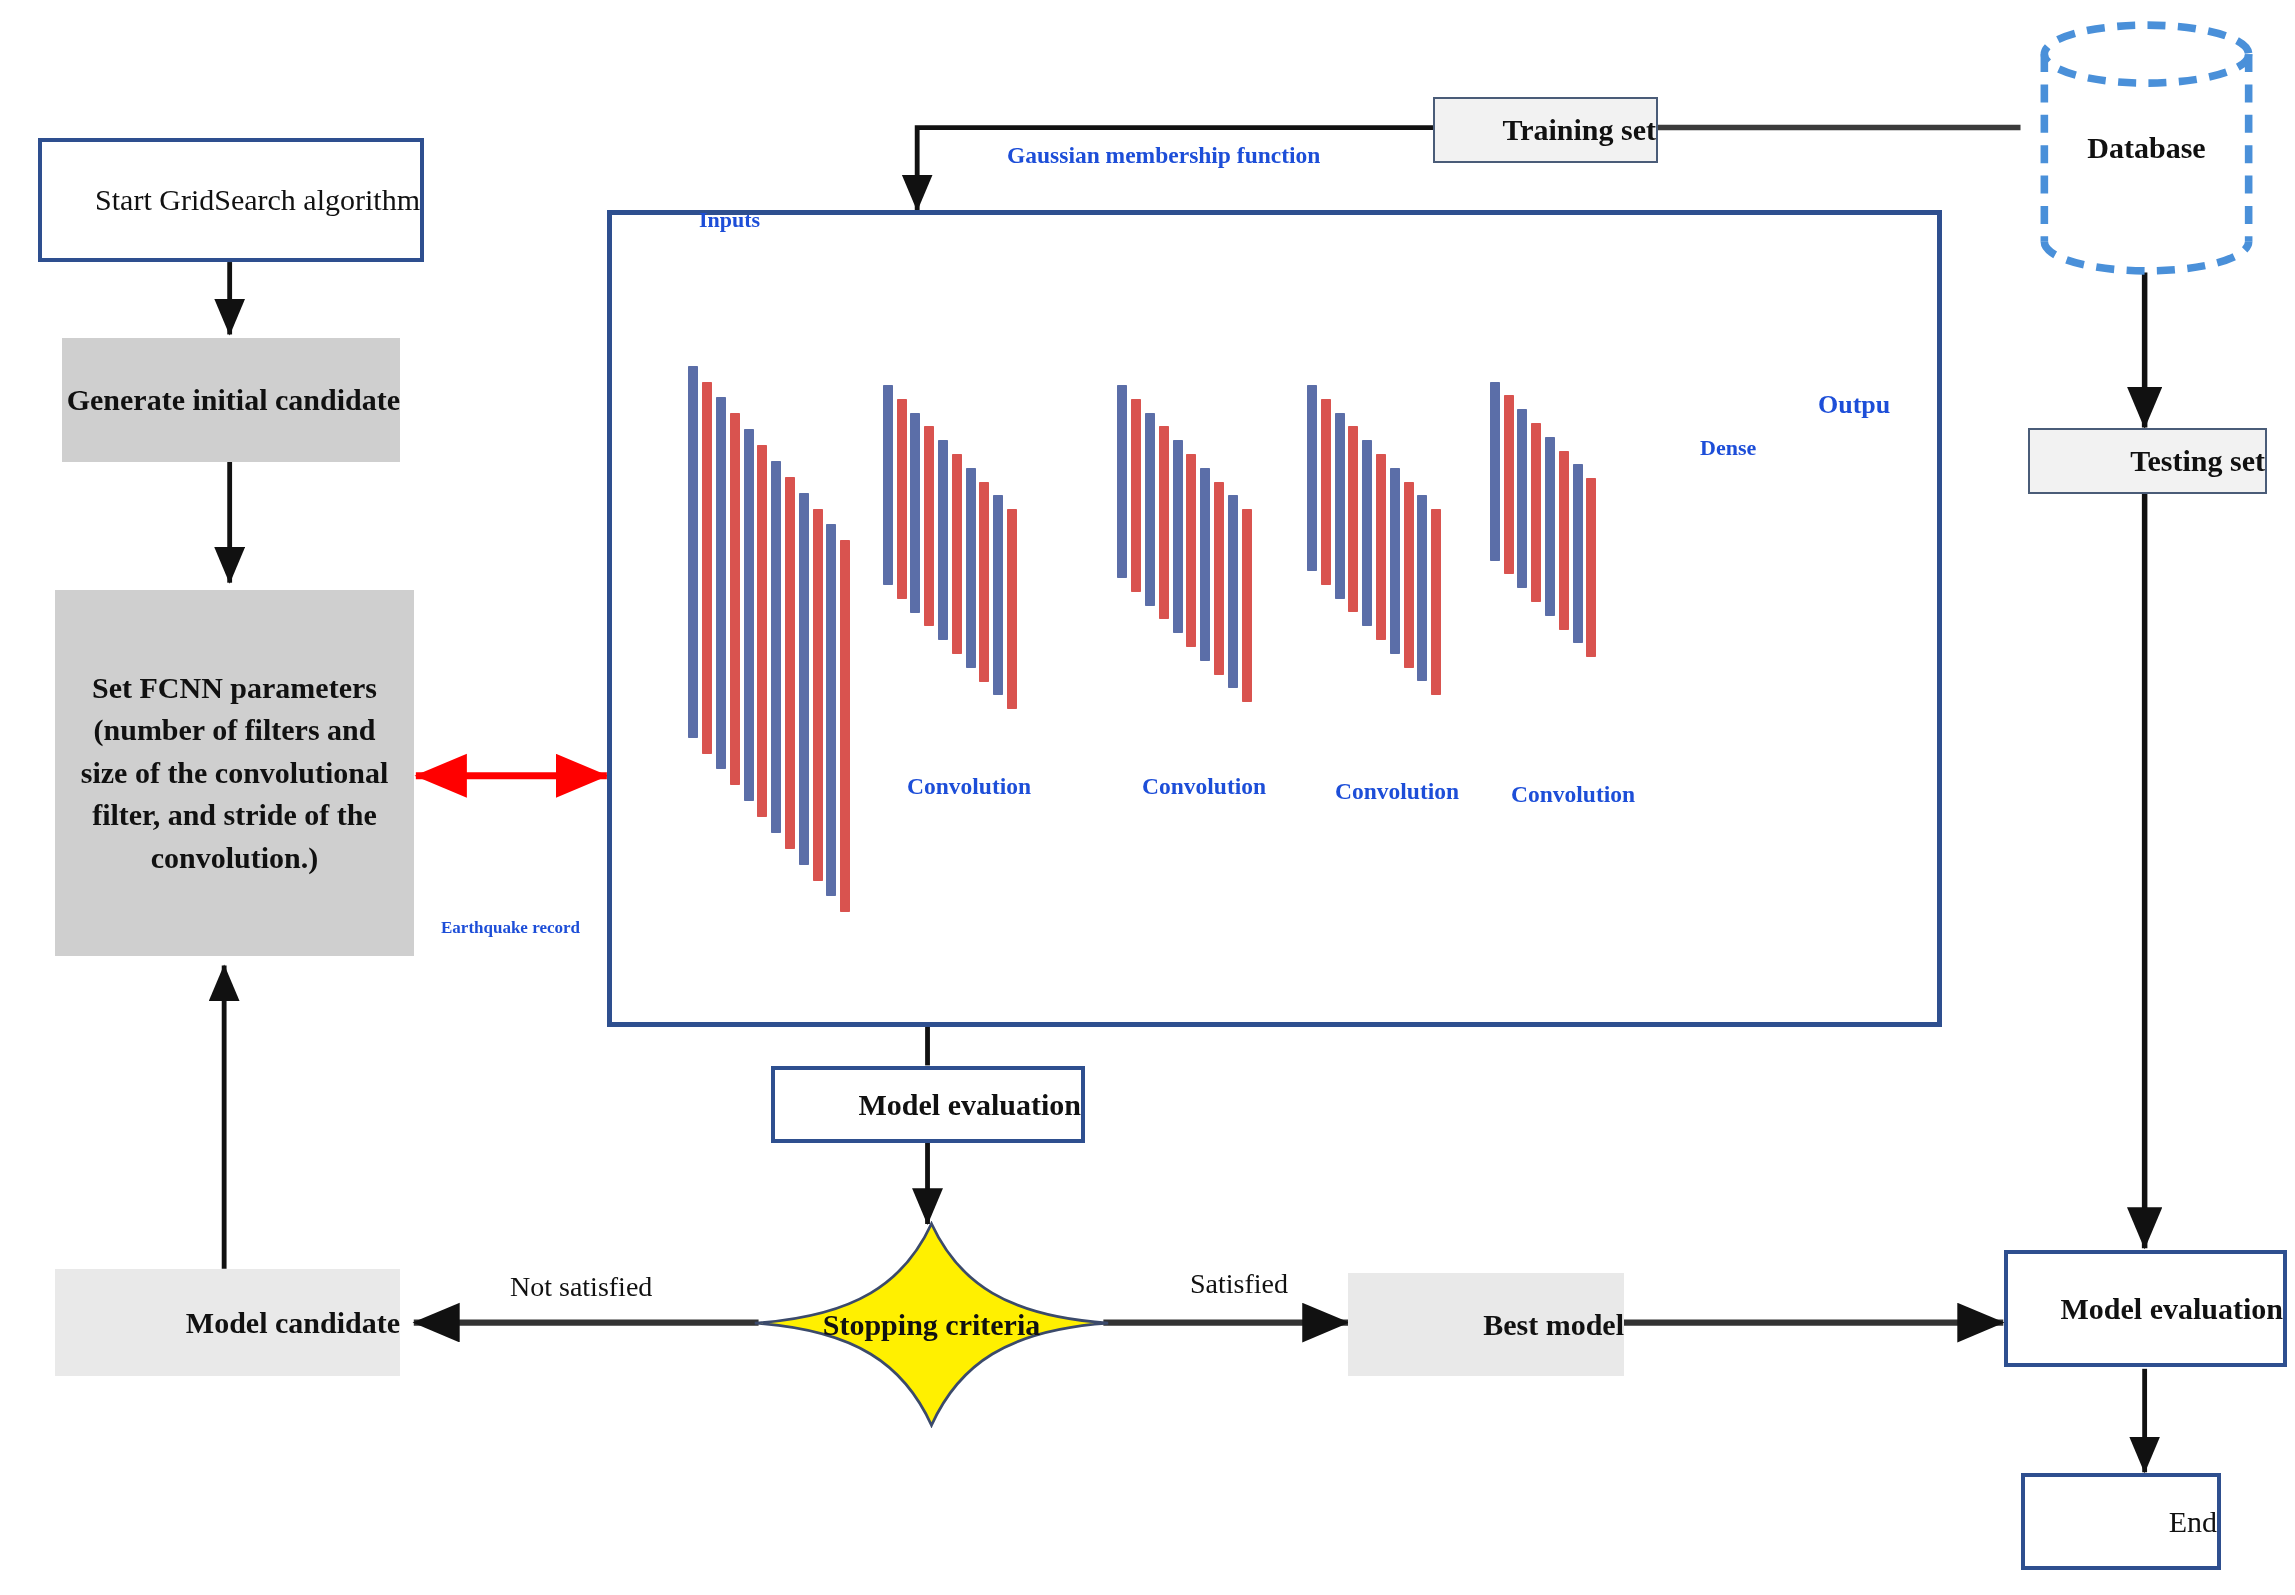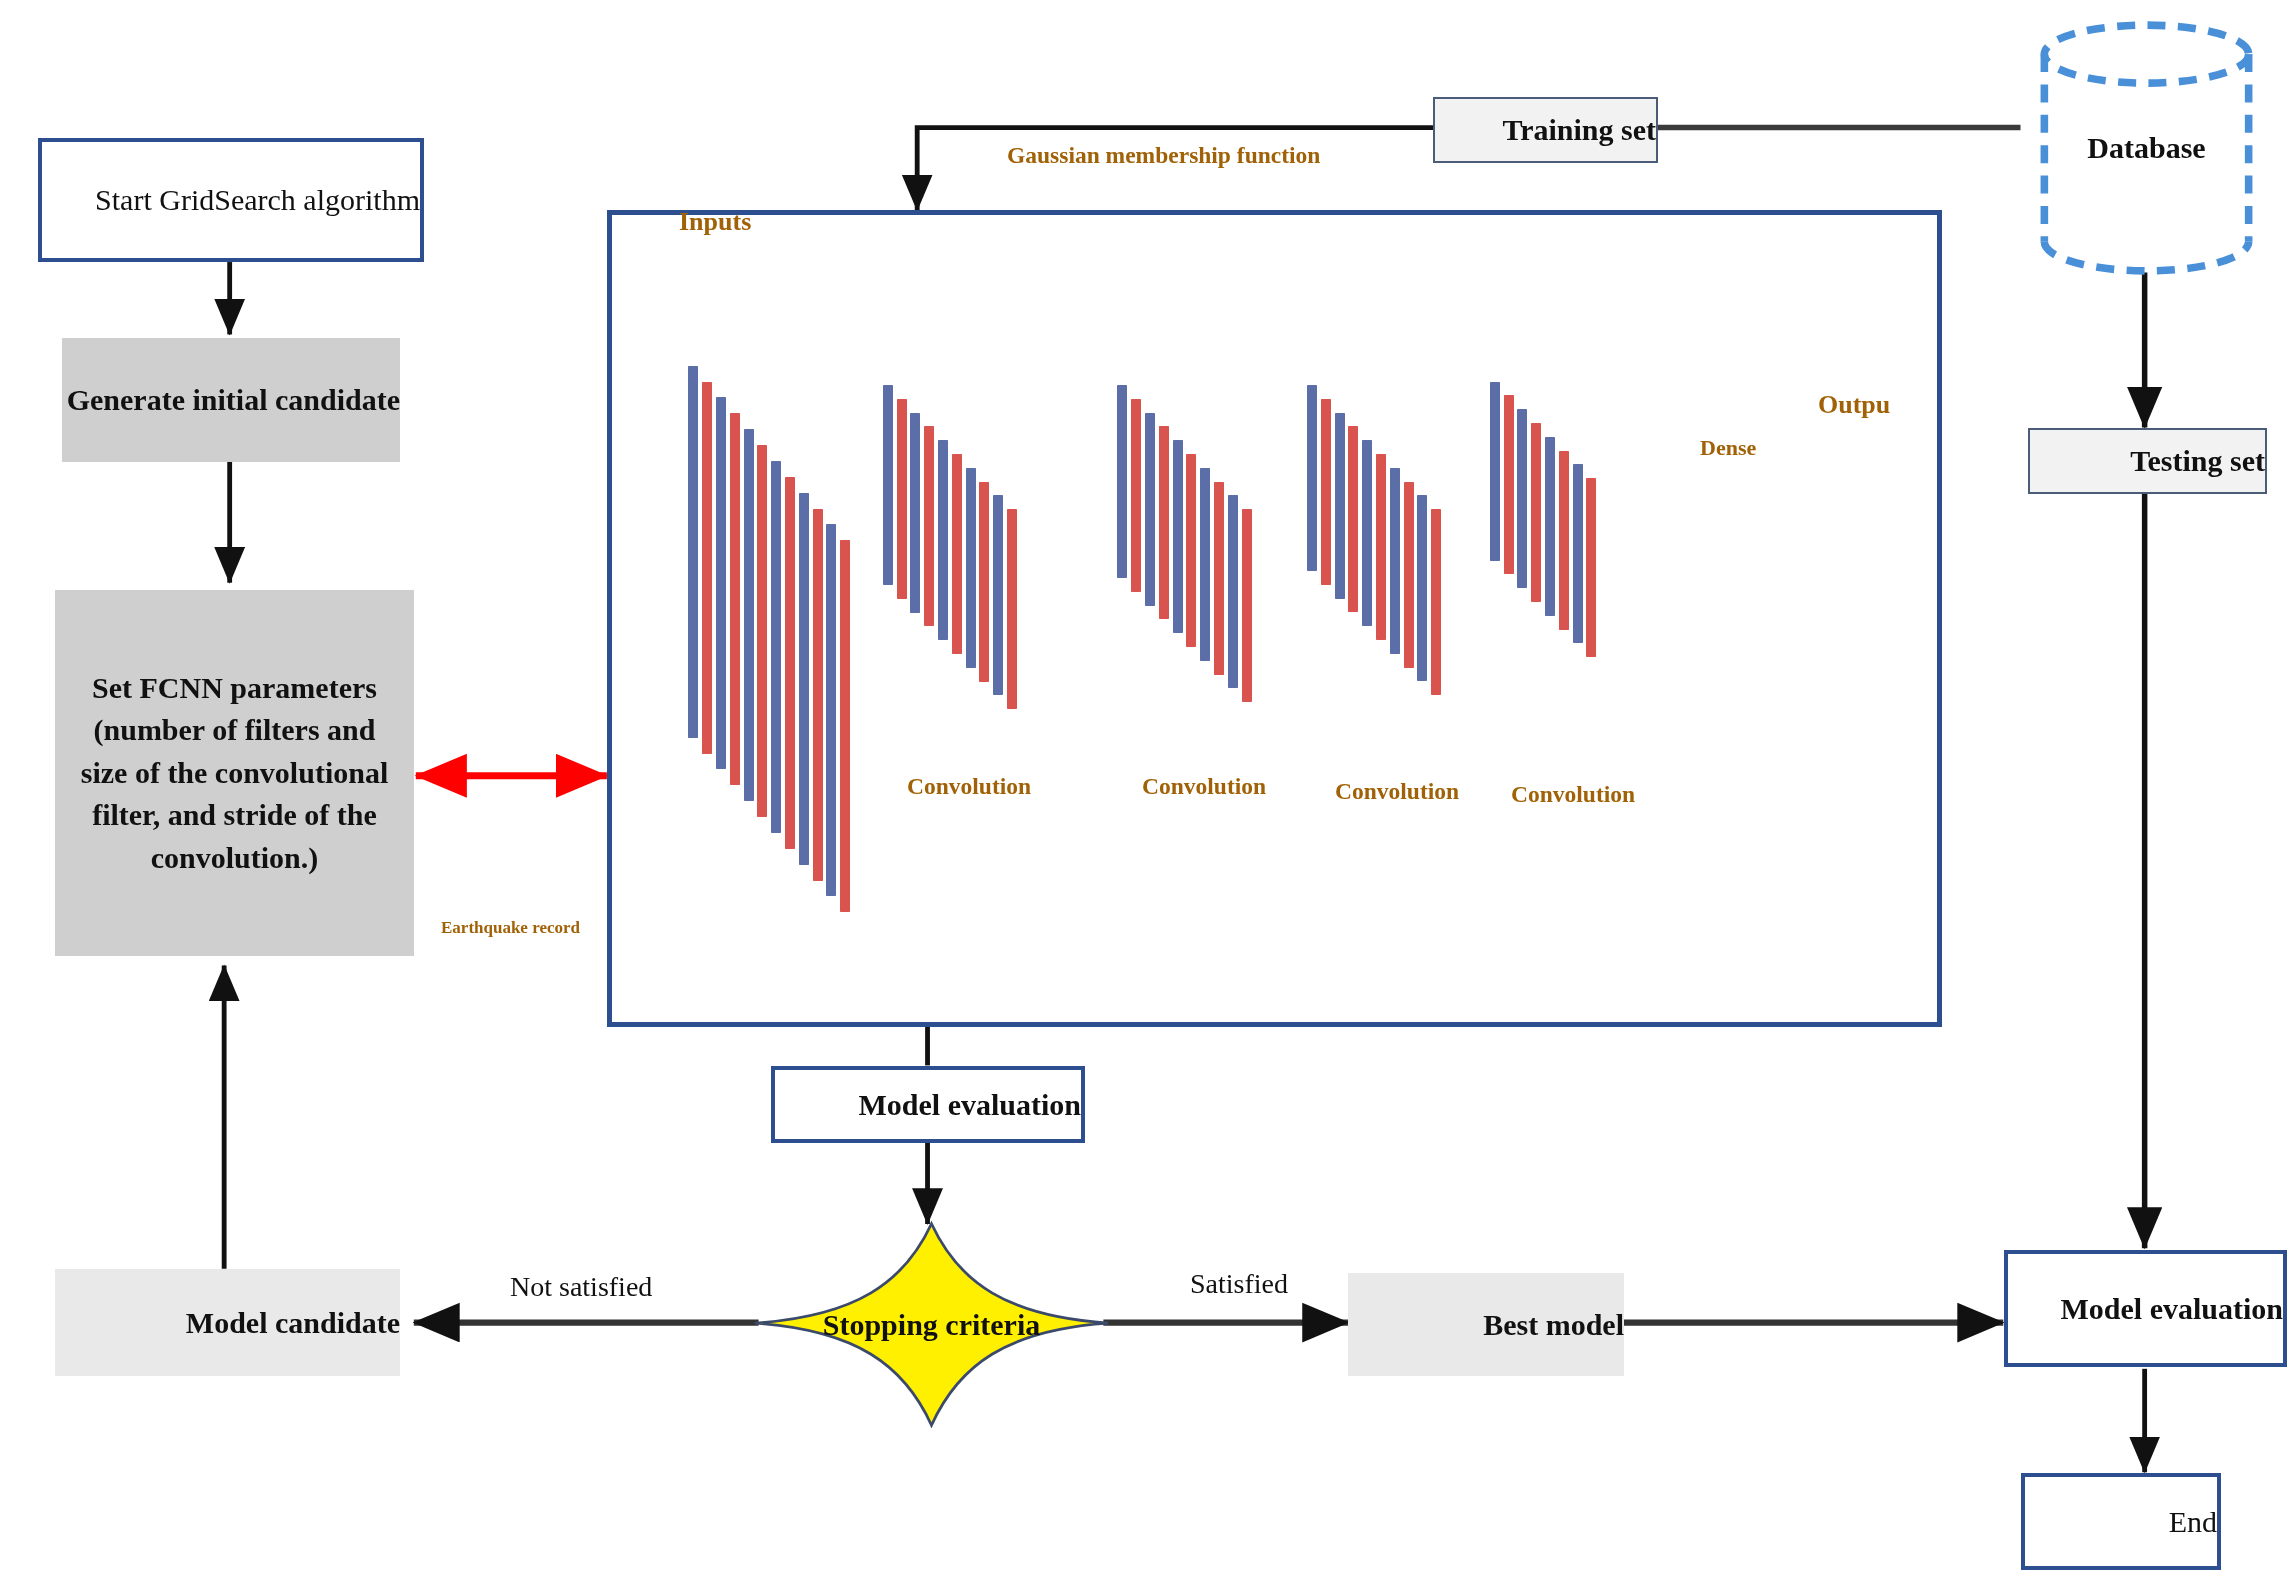--- a/index.html
+++ b/index.html
@@ -18,21 +18,21 @@
     background:#cfcfcf;color:#111;font-weight:bold;border:none;
   }
   .gray-box.light{background:#e9e9e9;}
   .ts-box{
     border:2.8px solid #4a5c78;background:#f2f2f2;font-weight:bold;color:#111;
   }
   .edge-lbl{position:absolute;color:#111;white-space:nowrap;font-size:28px;}
   svg.overlay{position:absolute;left:0;top:0;width:2295px;height:1595px;pointer-events:none;}
   
   #nnbox{position:absolute;left:607px;top:214px;width:1331px;height:428px;}
-  .nn-label{position:absolute;font-weight:bold;color:#a16207;white-space:nowrap;}
+  .nn-label{position:absolute;font-weight:bold;color:#1d4ed8;white-space:nowrap;}
   .barcol{position:absolute;}
   .bar{position:absolute;width:10.3px;border-radius:0.7px;}
   .bar.b{background:#5b6ea8;}
   .bar.r{background:#d9534f;}
   .db-cyl{position:absolute;}
   #diamond{position:absolute;}
 </style>
 </head>
 <body>
 
@@ -266,21 +266,21 @@
       <div class="bar b" style="left:883px;top:168px;height:179px;"></div>
       <div class="bar r" style="left:897px;top:181px;height:179px;"></div>
       <div class="bar b" style="left:910px;top:195px;height:179px;"></div>
       <div class="bar r" style="left:924px;top:209px;height:179px;"></div>
       <div class="bar b" style="left:938px;top:223px;height:179px;"></div>
       <div class="bar r" style="left:952px;top:237px;height:179px;"></div>
       <div class="bar b" style="left:966px;top:250px;height:179px;"></div>
       <div class="bar r" style="left:979px;top:264px;height:179px;"></div>
     </div>
 
-    <div class="nn-label" style="left:72px;top:-7px;font-size:26px;">Inputs</div>
+    <div class="nn-label" style="left:92px;top:-7px;font-size:22px;">Inputs</div>
 
     <div class="nn-label" style="left:400px;top:-72px;font-size:23.5px;">Gaussian membership function</div>
 
     <div class="nn-label" style="left:300px;top:559px;font-size:23.5px;">Convolution</div>
     <div class="nn-label" style="left:535px;top:559px;font-size:23.5px;">Convolution</div>
     <div class="nn-label" style="left:728px;top:564px;font-size:23.5px;">Convolution</div>
     <div class="nn-label" style="left:904px;top:567px;font-size:23.5px;">Convolution</div>
 
     <div class="nn-label" style="left:1093px;top:221px;font-size:22px;">Dense</div>
 

